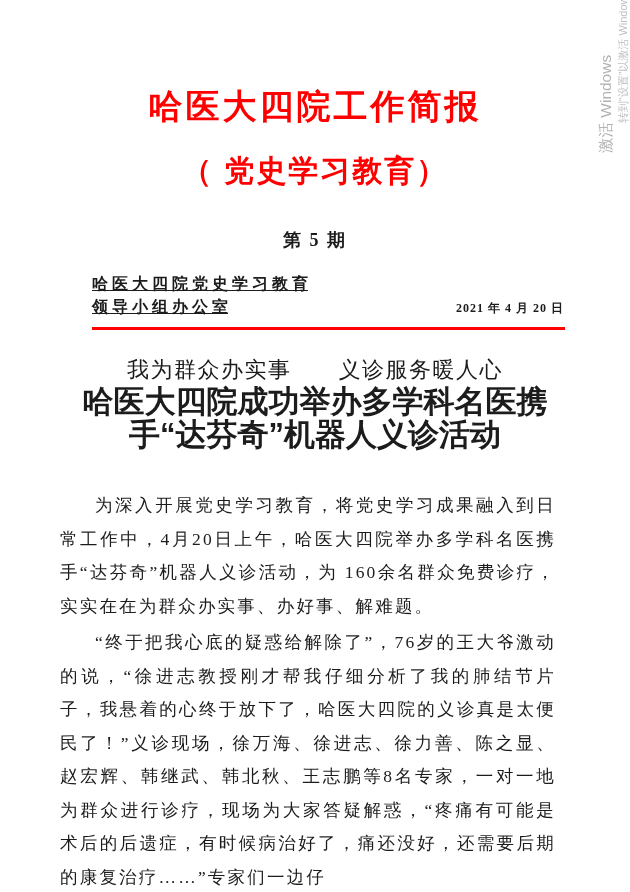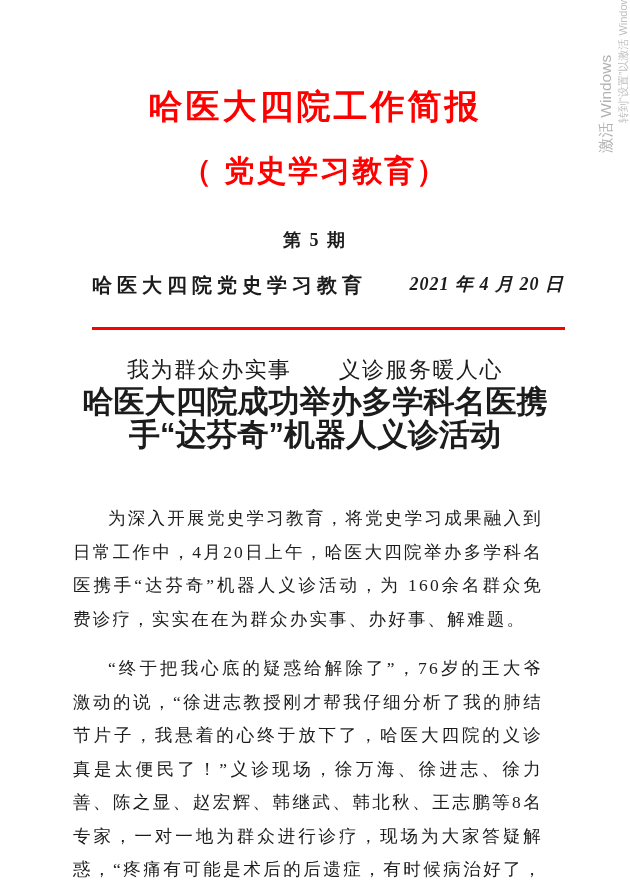--- a/index.html
+++ b/index.html
@@ -46,31 +46,31 @@
 
   
   .pub-row {
     position: absolute; top: 272px; left: 92px; right: 66px;
     display: flex;
     justify-content: space-between;
     align-items: flex-end;
   }
   .office-line {
     font-weight: bold;
-    font-size: 20px;
+    font-size: 16px;
     line-height: 23px;
     white-space: nowrap;
+    text-decoration: underline;
   }
   .pub-date {
     font-weight: bold;
-    font-size: 18px;
+    font-size: 12px;
     letter-spacing: 1px;
     white-space: nowrap;
     padding-bottom: 1px;
-    font-style: italic;
   }
 
   
   .red-rule {
     position: absolute; top: 327px; left: 92px; right: 65px;
     height: 3px;
     background: #ff0000;
     border: 0;
   }
 
@@ -95,21 +95,21 @@
   
   .article-body {
     position: absolute; top: 486px; left: 57px; width: 502px;
     font-size: 17.5px;
     line-height: 33.5px;
     letter-spacing: 2.2px;
     text-align: justify;
     color: #1c1c1c;
   }
   .article-body p {
-    margin: 16px;
+    margin: 3px;
     text-indent: 2em;
   }
 
   
   .wm-line1 {
     position: absolute; left: 596px; top: 153px;
     transform: rotate(-90deg);
     transform-origin: 0 0;
     font-family: "Liberation Sans", sans-serif;
     font-size: 15.5px;
@@ -133,20 +133,21 @@
 
   <h1 class="masthead-title">哈医大四院工作简报</h1>
 
   <h1 class="masthead-subtitle">（ 党史学习教育）</h1>
 
   <div class="issue">第 5 期</div>
 
   <div class="pub-row">
     <div>
       <div class="office-line">哈 医 大 四 院 党 史 学 习 教 育</div>
+      <div class="office-line">领 导 小 组 办 公 室</div>
     </div>
     <div class="pub-date">2021 年 4 月 20 日</div>
   </div>
 
   <div class="red-rule"></div>
 
   <div class="article-subtitle">我为群众办实事　　义诊服务暖人心</div>
 
   <h2 class="article-title">哈医大四院成功举办多学科名医携手“达芬奇”机器人义诊活动</h2>
 

